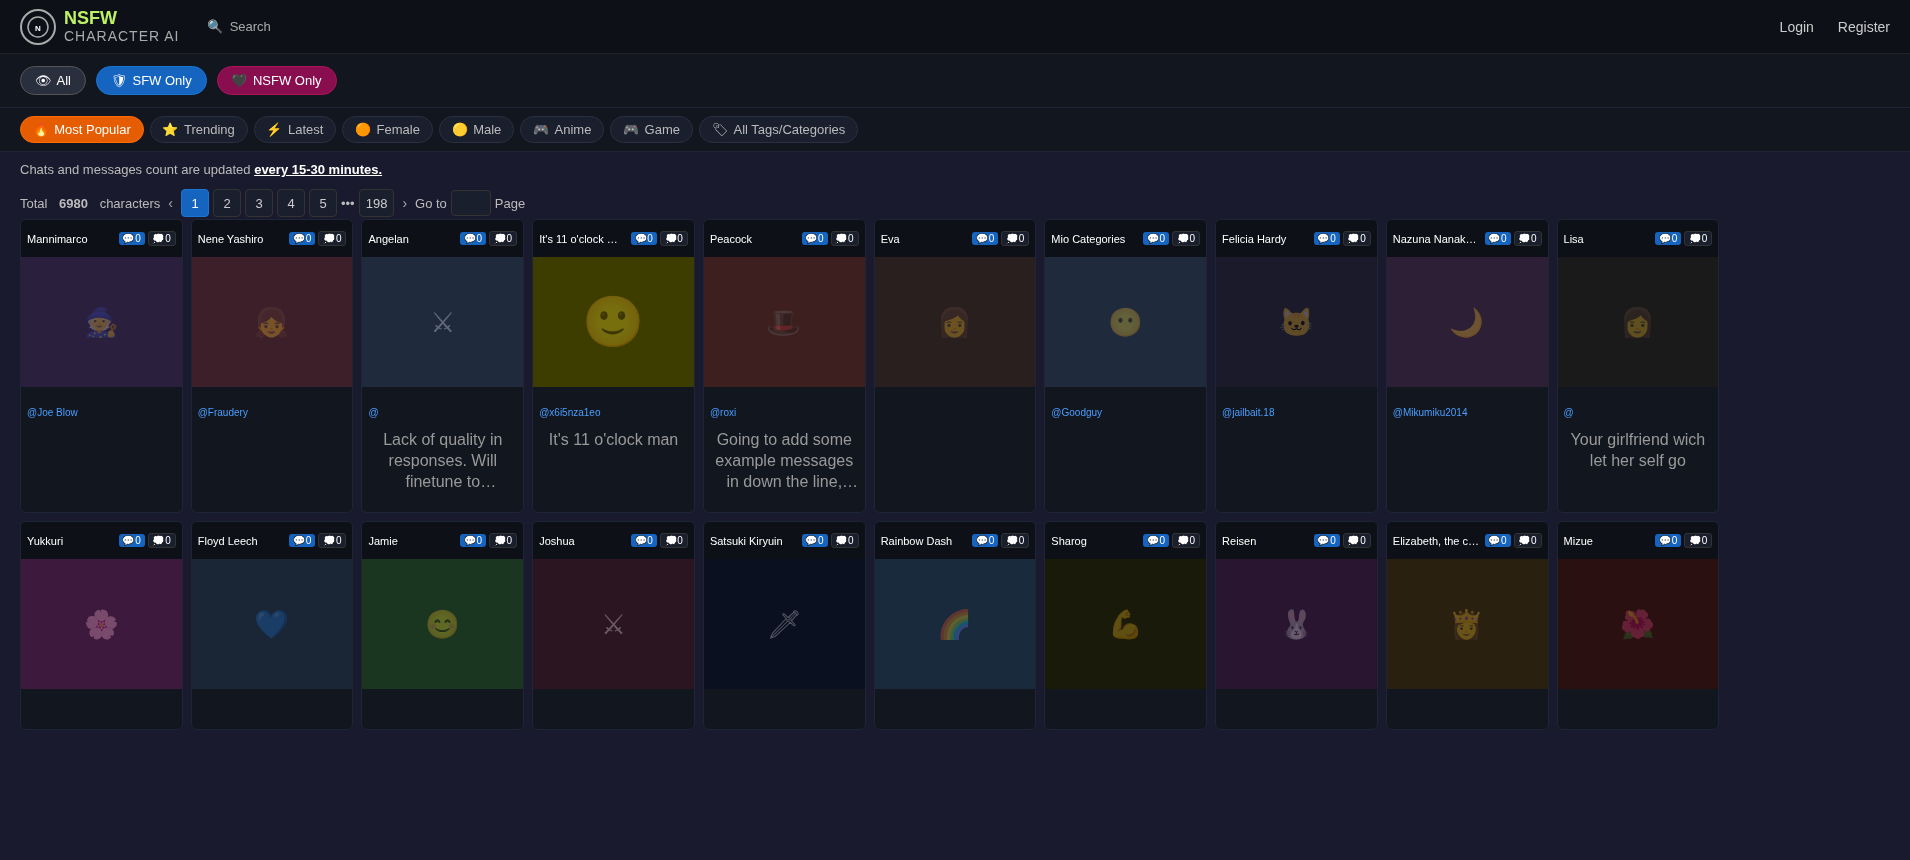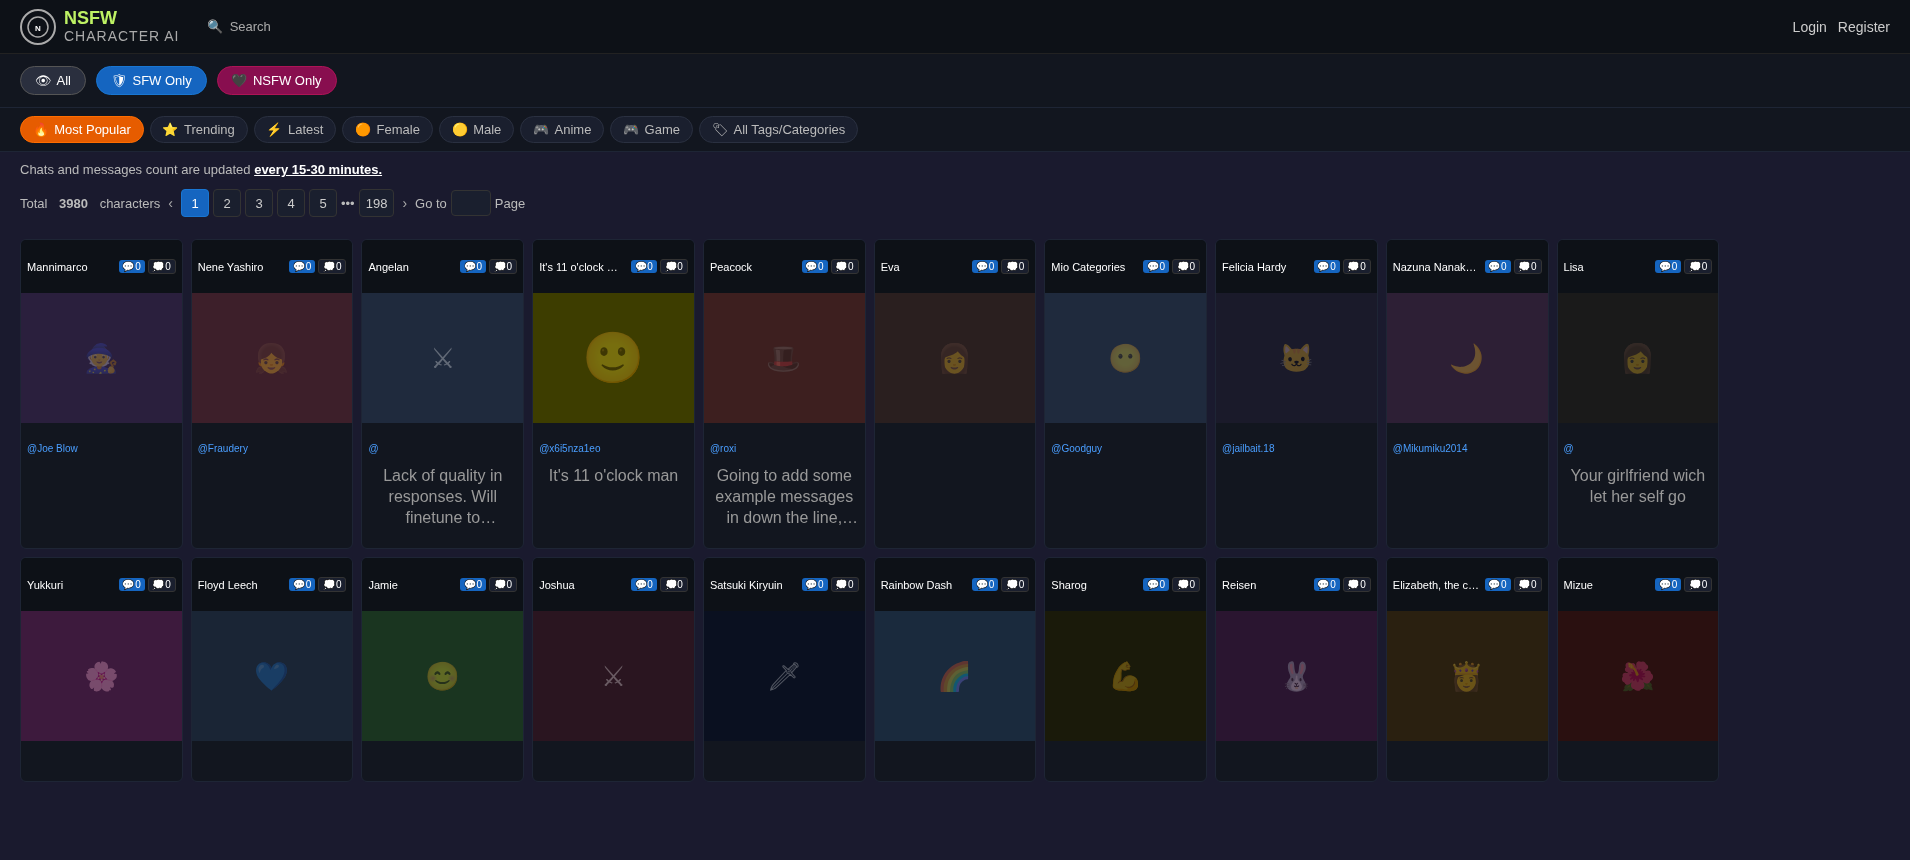--- a/index.html
+++ b/index.html
@@ -63,21 +63,21 @@
       align-items: center;
       gap: 6px;
       color: #aaa;
       cursor: pointer;
       padding: 6px 12px;
       border-radius: 4px;
     }
     .header-right {
       display: flex;
       align-items: center;
-      gap: 11px;
+      gap: 24px;
     }
     .header-right a {
       color: #ccc;
       text-decoration: none;
       font-size: 14px;
     }
 
     
     .filter-bar {
       background-color: #12161f;
@@ -143,21 +143,21 @@
     
     .info-bar {
       padding: 10px 20px 6px;
       color: #bbb;
       font-size: 13px;
     }
     .info-bar strong { color: #fff; font-weight: bold; text-decoration: underline; }
 
     
     .pagination {
-      padding: 6px 20px 22px;
+      padding: 6px 20px 2px;
       display: flex;
       align-items: center;
       gap: 4px;
       color: #bbb;
       font-size: 13px;
     }
     .page-btn {
       min-width: 28px;
       height: 28px;
       display: flex;
@@ -213,21 +213,21 @@
       overflow: hidden;
       border: 1px solid #1e2535;
       cursor: pointer;
       transition: border-color 0.2s;
     }
 
     .card-header {
       display: flex;
       align-items: center;
       justify-content: space-between;
-      padding: 19px 6px;
+      padding: 11px 6px;
       background: #0d1117;
       min-height: 24px;
     }
     .card-name {
       font-size: 11px;
       color: #fff;
       white-space: nowrap;
       overflow: hidden;
       text-overflow: ellipsis;
       flex: 1;
@@ -364,21 +364,21 @@
     <span>🏷</span>
     <span>All Tags/Categories</span>
   </button>
 </div>
 
 <div class="info-bar">
   <span>Chats and messages count are updated </span><strong>every 15-30 minutes.</strong>
 </div>
 
 <div class="pagination">
-  <span>Total</span>&nbsp;<strong>3980</strong>&nbsp;<span>characters</span>
+  <span>Total</span>&nbsp;<strong>6980</strong>&nbsp;<span>characters</span>
   <button class="arrow-btn">‹</button>
   <button class="page-btn active">1</button>
   <button class="page-btn">2</button>
   <button class="page-btn">3</button>
   <button class="page-btn">4</button>
   <button class="page-btn">5</button>
   <span>•••</span>
   <button class="page-btn">198</button>
   <button class="arrow-btn">›</button>
   <span>Go to</span>

